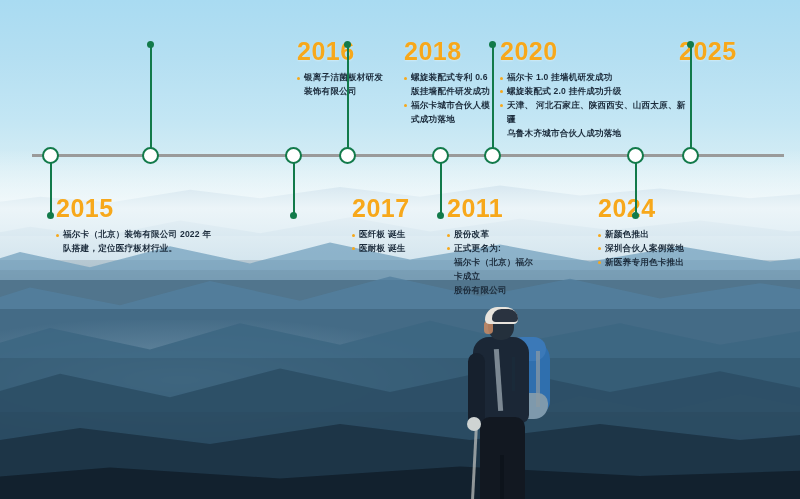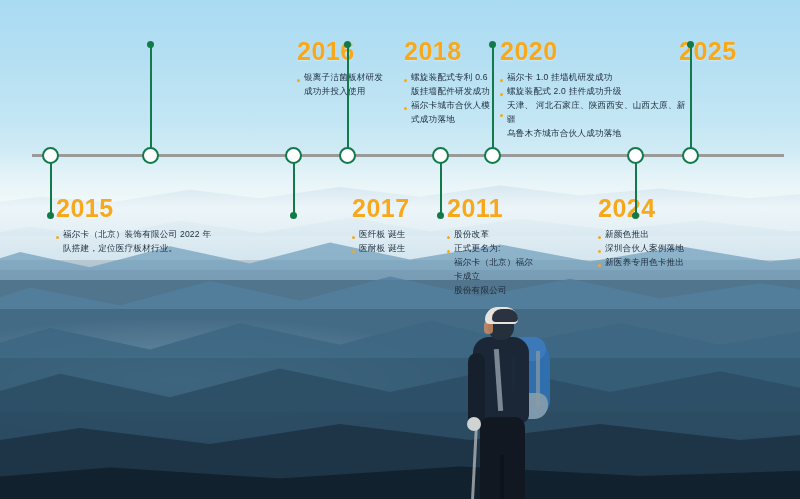--- a/index.html
+++ b/index.html
@@ -64,21 +64,21 @@
         background:#ffffff;border:2.3px solid #127a4a;box-sizing:border-box;z-index:6;}
   .stem{position:absolute;width:2.4px;background:#127a4a;z-index:5;}
   .stem .dot{position:absolute;left:-2.3px;width:7px;height:7px;border-radius:50%;background:#127a4a;}
   .stem.up .dot{top:-4px;}
   .stem.down .dot{bottom:-4px;}
 
   .entry{position:absolute;}
   .year{font-size:25px;font-weight:bold;color:#f7a81b;line-height:1;letter-spacing:.5px;
         text-shadow:0 1px 2px rgba(255,255,255,.35);}
   .bullets{margin-top:7px;}
-  .bline{display:flex;align-items:center;font-size:8.6px;line-height:1.62;color:#1c2c3c;font-weight:normal;}
+  .bline{display:flex;align-items:flex-start;font-size:8.6px;line-height:1.62;color:#1c2c3c;font-weight:bold;}
   .bline .bdot{flex:0 0 auto;width:3px;height:3px;border-radius:50%;background:#f7a81b;margin:5.5px 4px 0 0;}
   .bline .btx{flex:1 1 auto;letter-spacing:.2px;}
   .bline.cont .bdot{background:transparent;}
   .bline.cont .btx{padding-left:0;}
 </style>
 </head>
 <body>
 
 <div id="stage">
 
@@ -167,21 +167,21 @@
     </div>
   <div class="entry" style="left:297px;top:39px;width:100px">
       <div class="year">2016</div>
       <div class="bullets">
         <div class="bline">
           <span class="bdot"></span>
           <span class="btx">银离子洁菌板材研发</span>
         </div>
         <div class="bline cont">
           <span class="bdot"></span>
-          <span class="btx">成功并投入使用</span>
+          <span class="btx">装饰有限公司</span>
         </div>
       </div>
     </div>
   <div class="entry" style="left:352px;top:196px;width:92px">
       <div class="year">2017</div>
       <div class="bullets">
         <div class="bline">
           <span class="bdot"></span>
           <span class="btx">医纤板 诞生</span>
         </div>

